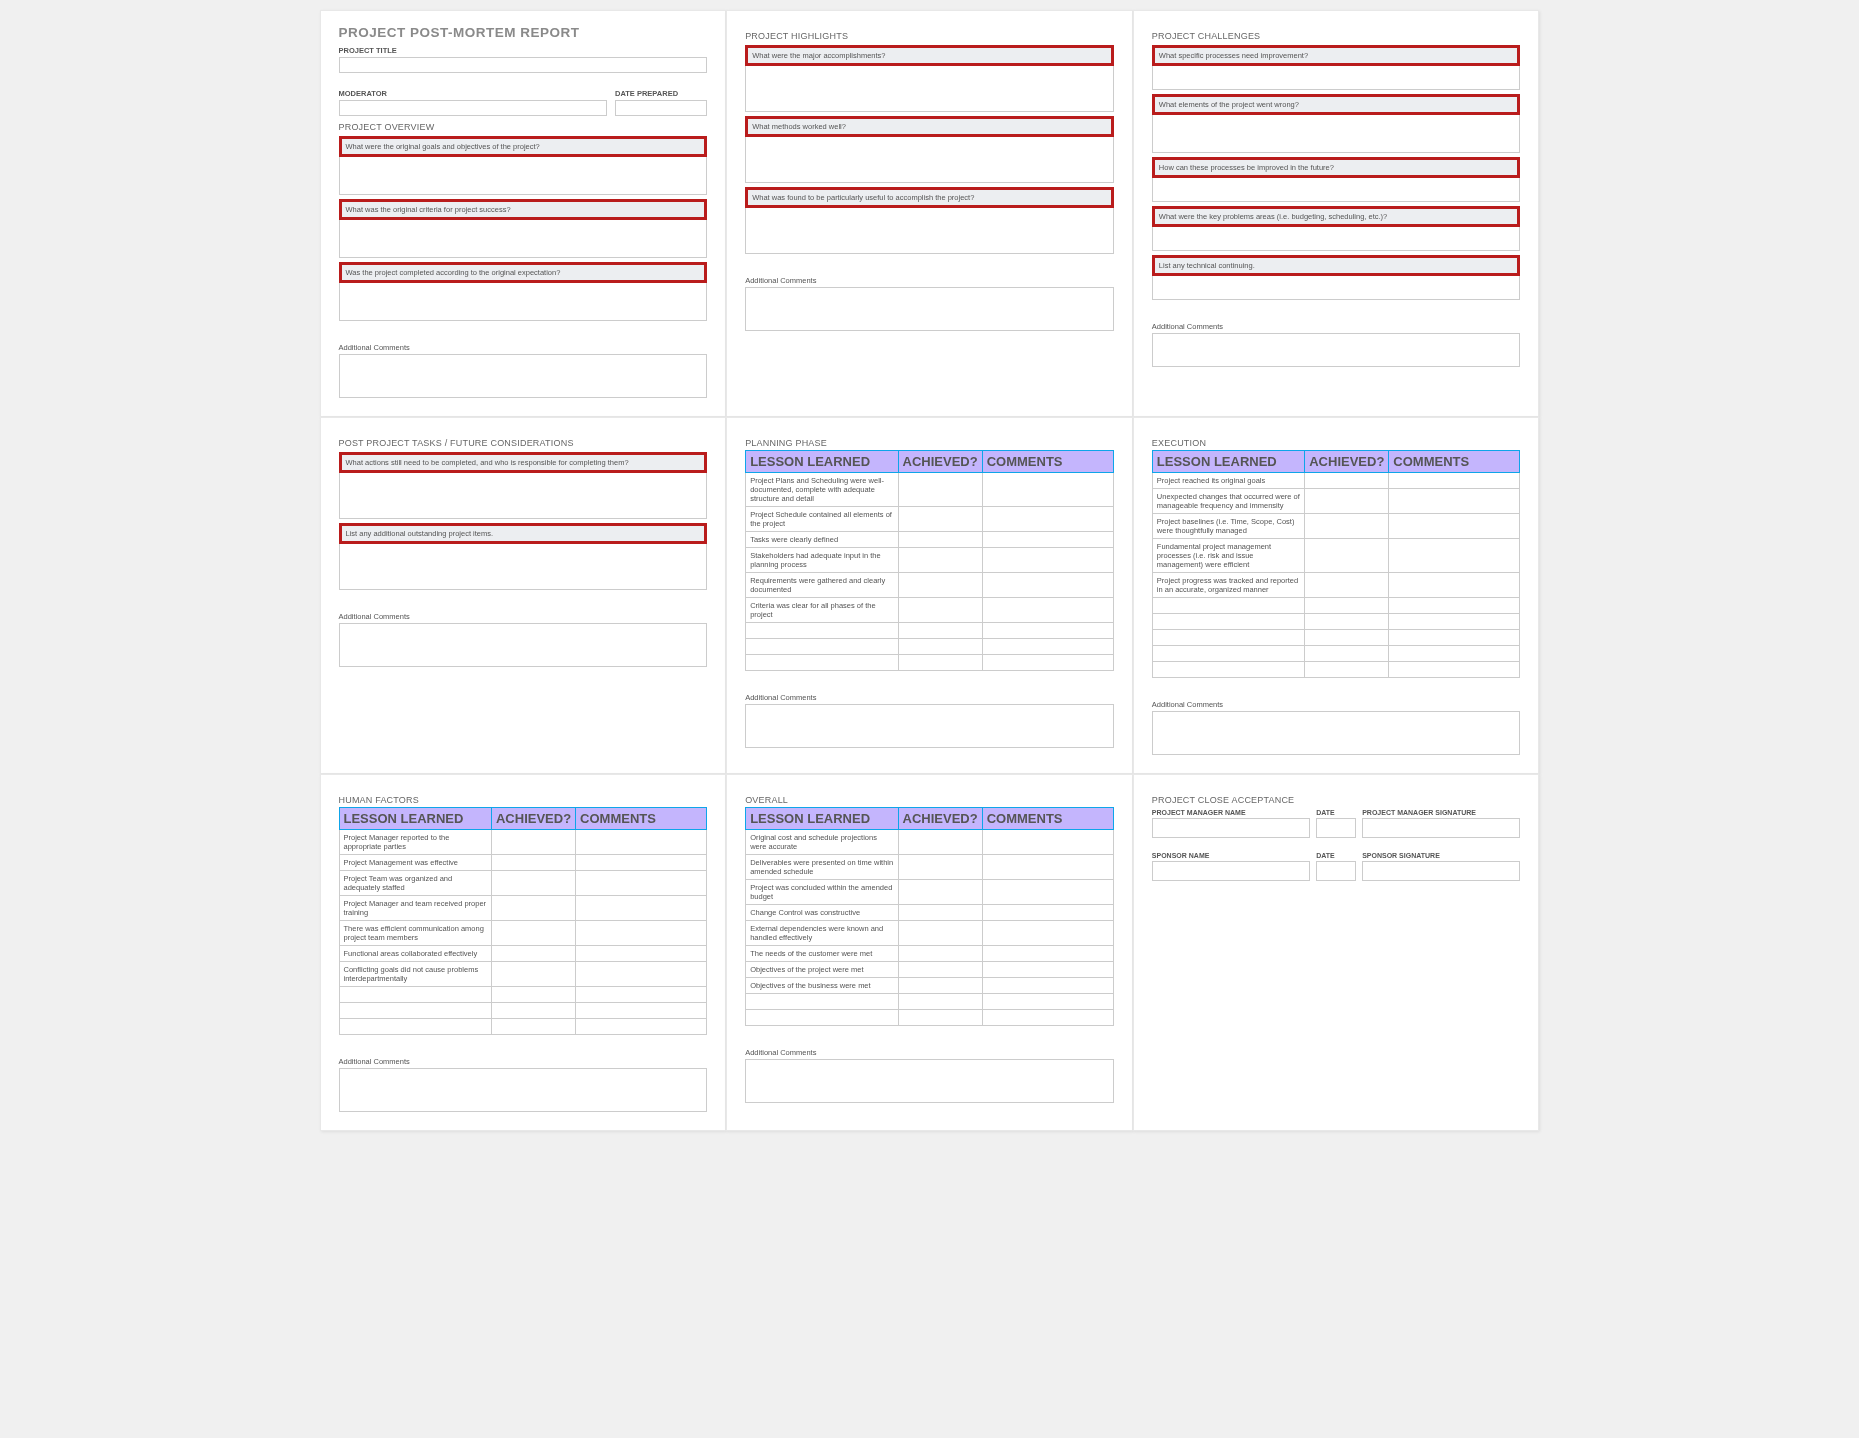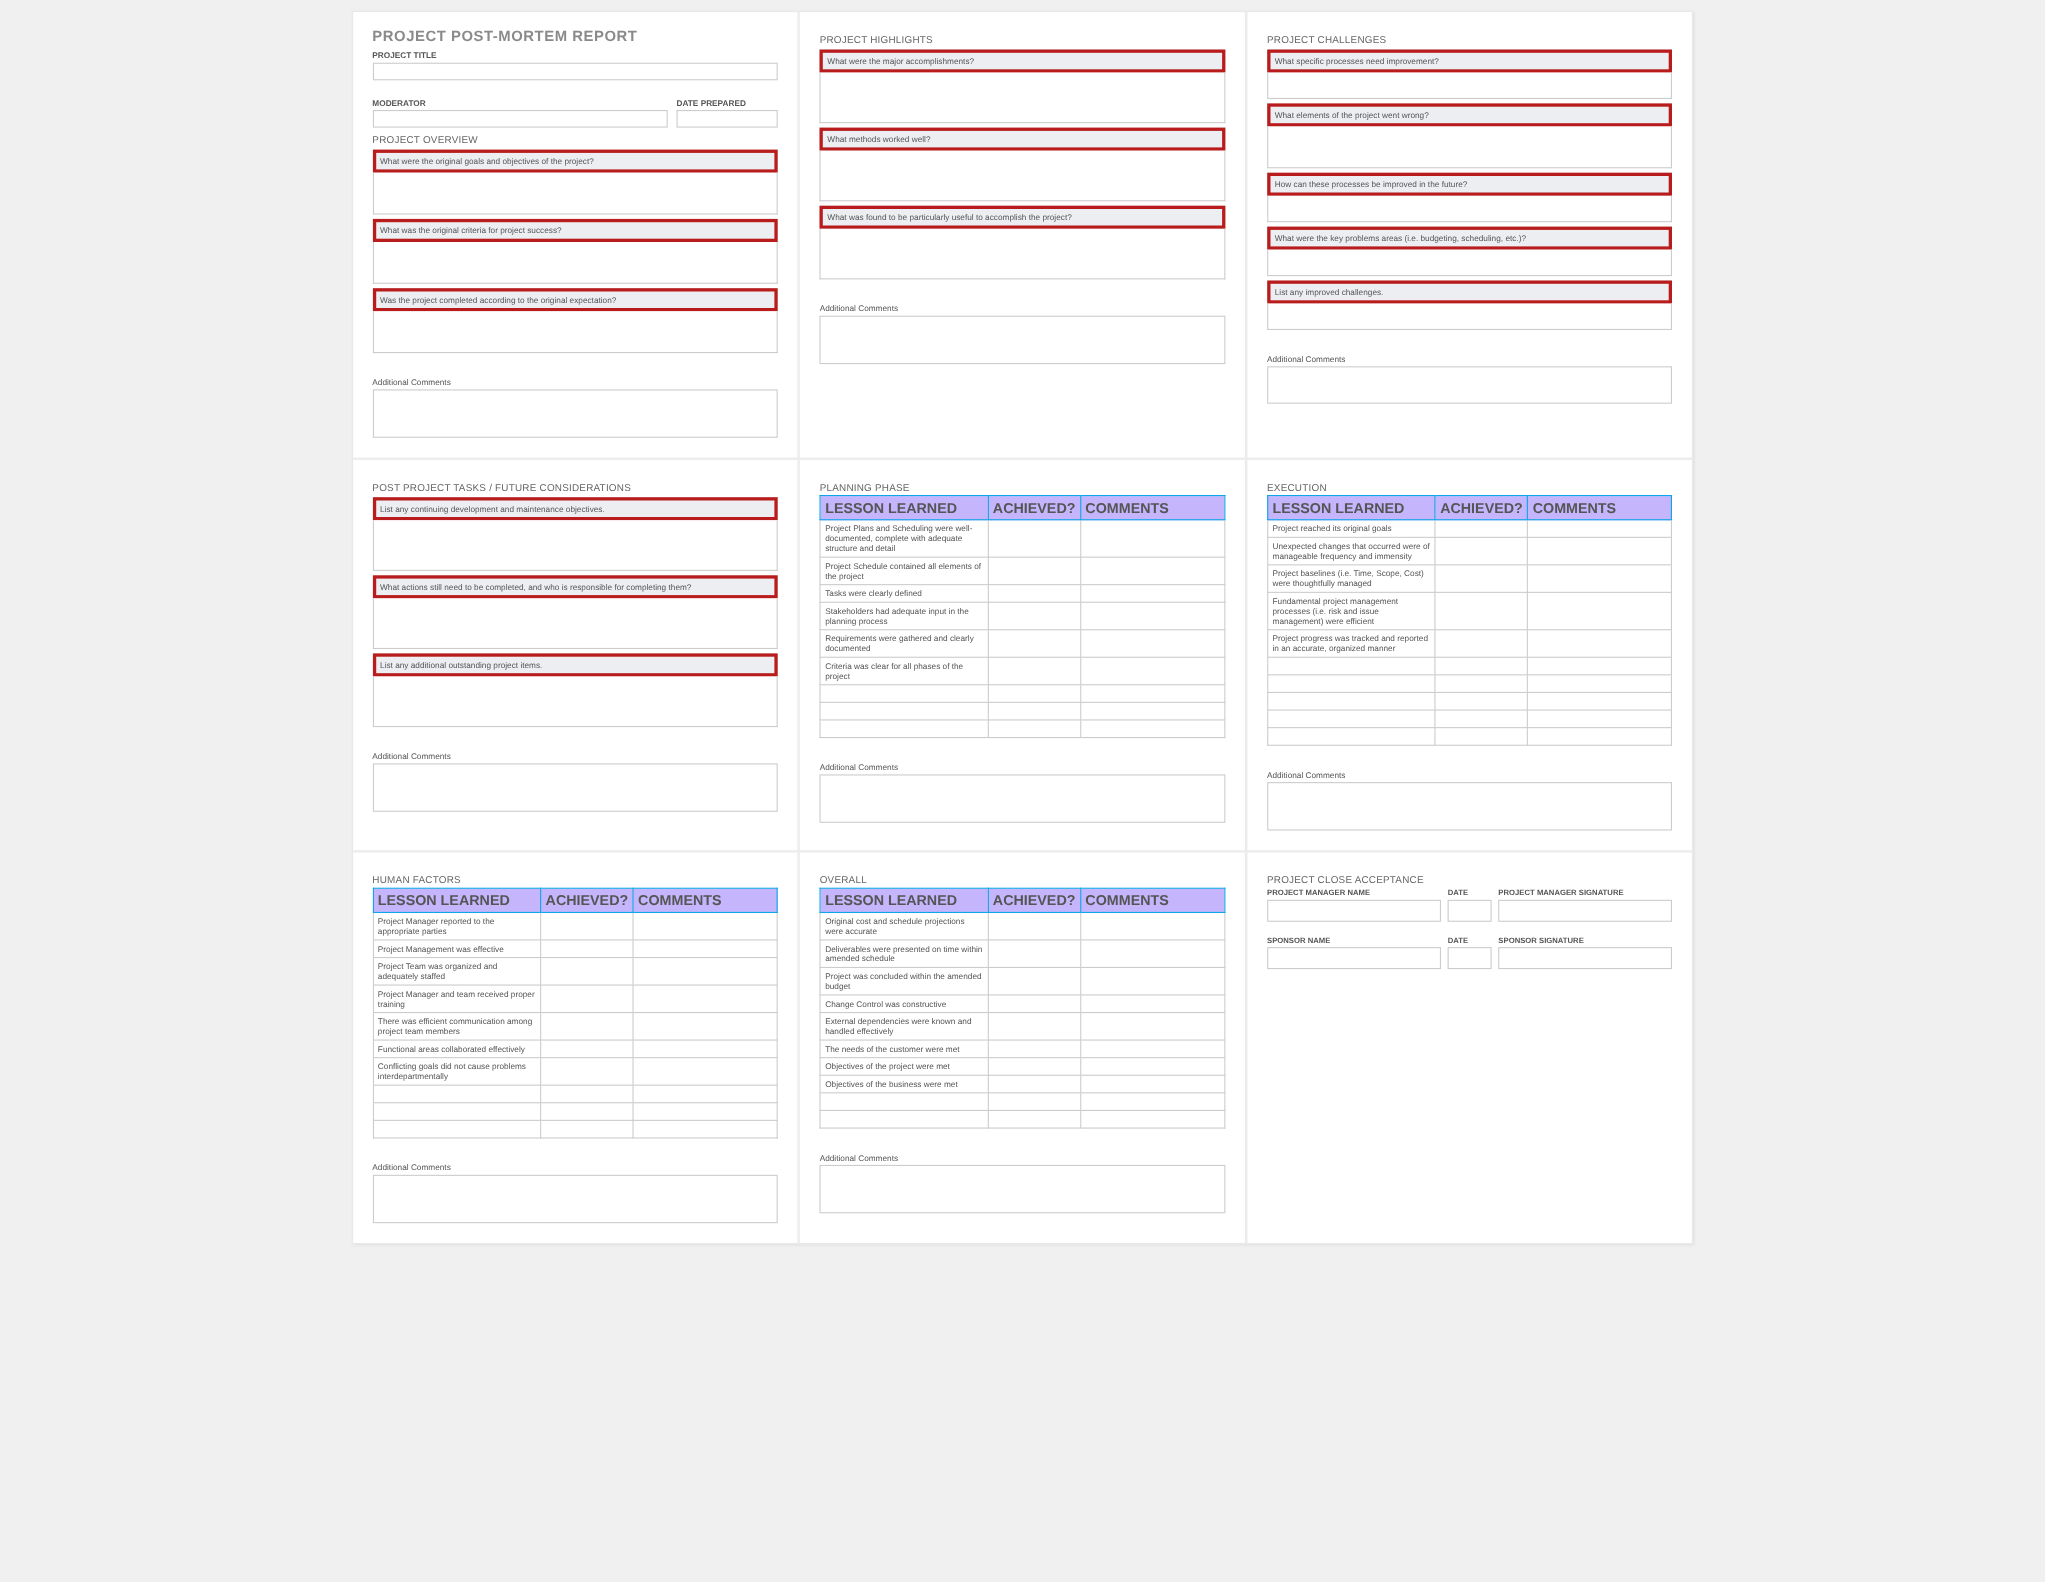--- a/index.html
+++ b/index.html
@@ -181,33 +181,29 @@
       </div>
     <div class="q-block q-sm">
         <div class="q-header">How can these processes be improved in the future?</div>
         <div class="q-body"></div>
       </div>
     <div class="q-block q-sm">
         <div class="q-header">What were the key problems areas (i.e. budgeting, scheduling, etc.)?</div>
         <div class="q-body"></div>
       </div>
     <div class="q-block q-sm">
-        <div class="q-header">List any improved challenges.</div>
+        <div class="q-header">List any technical continuing.</div>
         <div class="q-body"></div>
       </div>
     <div class="comments-label">Additional Comments</div>
     <div class="comments-box" style="height:34px"></div>
   </div>
 
   <div class="card row2">
     <div class="section-title">POST PROJECT TASKS / FUTURE CONSIDERATIONS</div>
-    <div class="q-block q-lg">
-        <div class="q-header">List any continuing development and maintenance objectives.</div>
-        <div class="q-body"></div>
-      </div>
     <div class="q-block q-lg">
         <div class="q-header">What actions still need to be completed, and who is responsible for completing them?</div>
         <div class="q-body"></div>
       </div>
     <div class="q-block q-lg">
         <div class="q-header">List any additional outstanding project items.</div>
         <div class="q-body"></div>
       </div>
     <div class="comments-label">Additional Comments</div>
     <div class="comments-box"></div>

